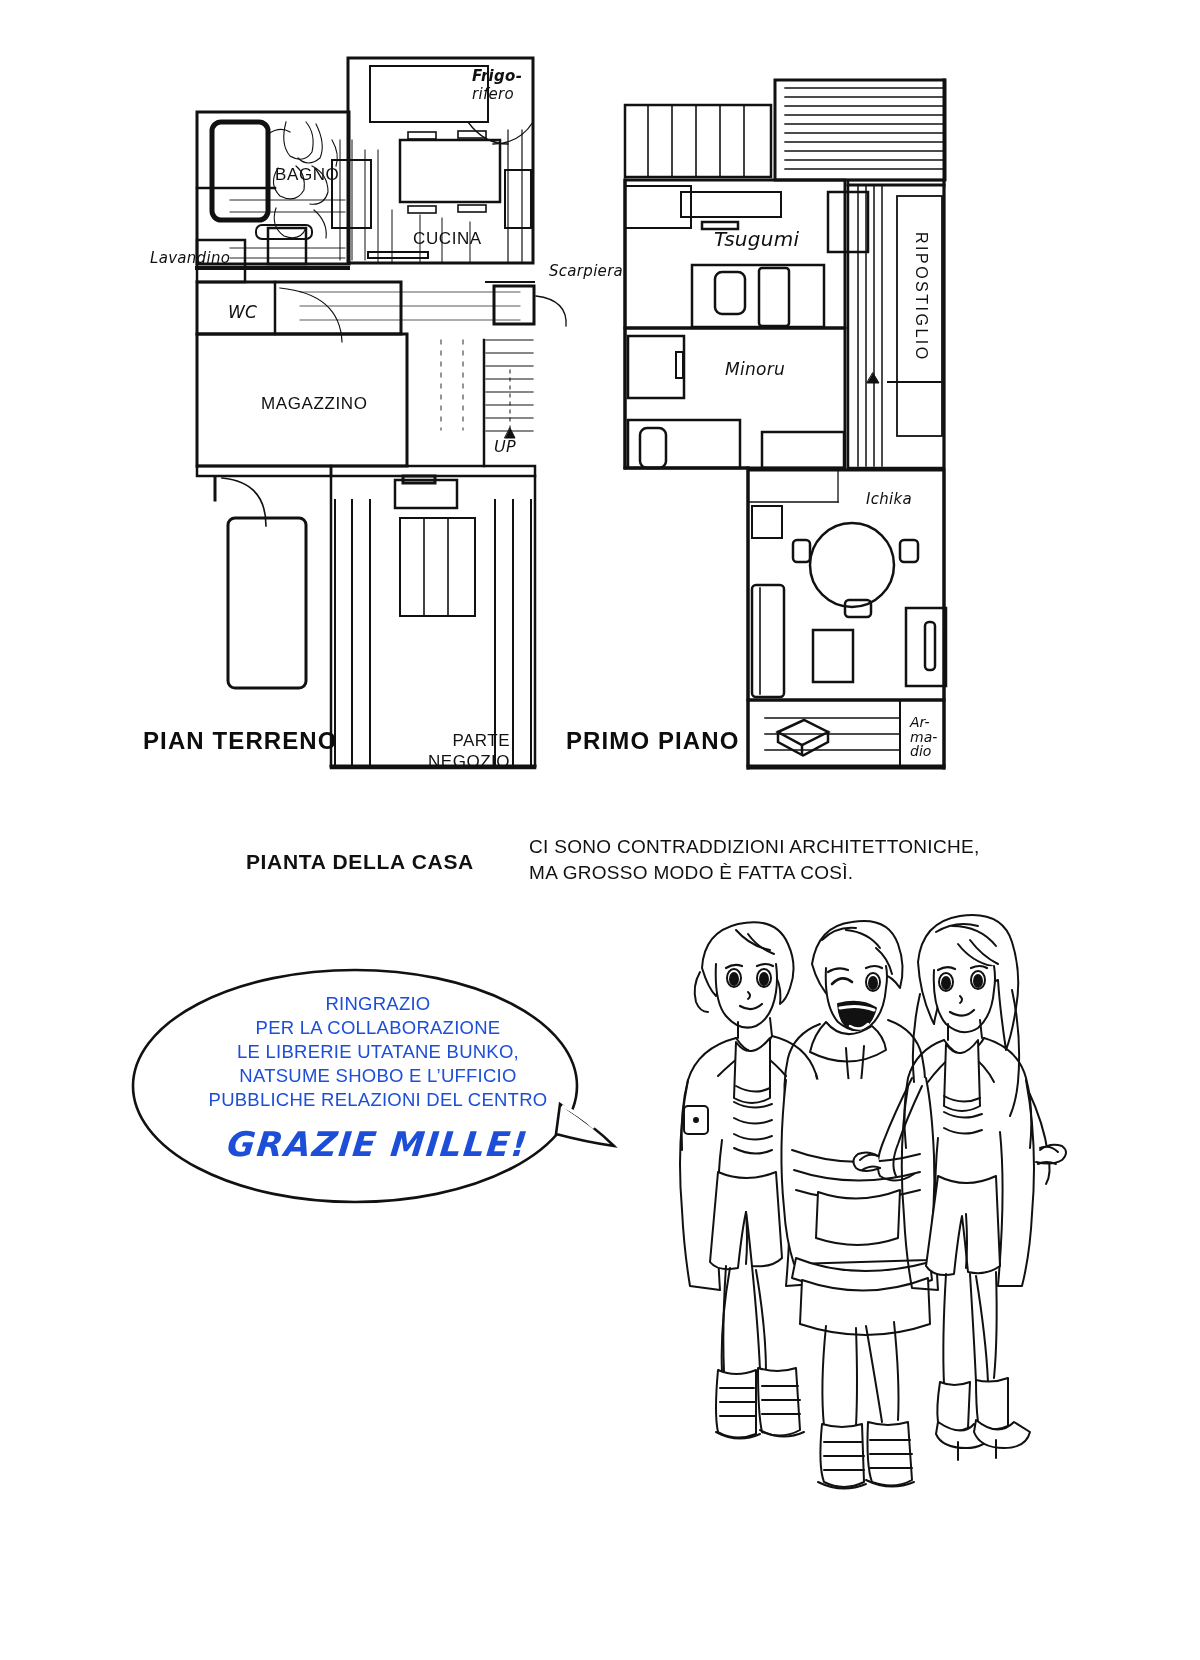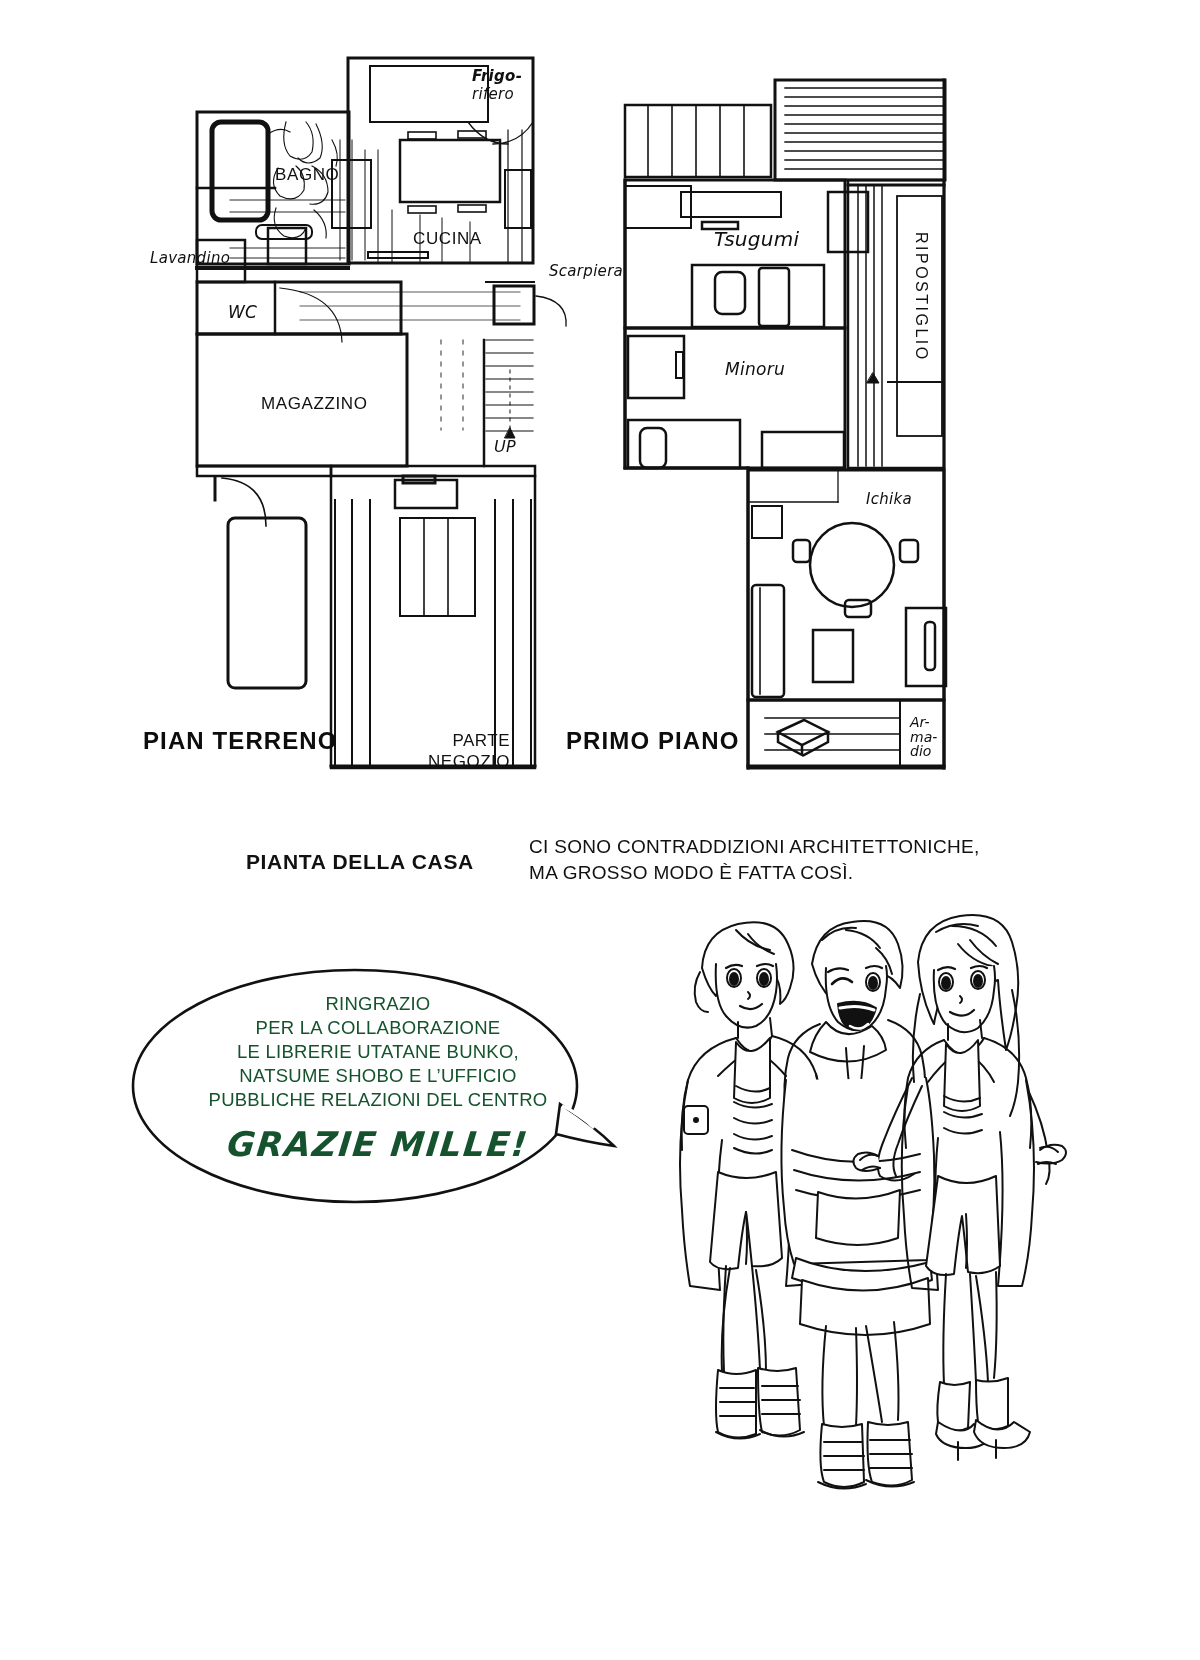--- a/index.html
+++ b/index.html
@@ -110,21 +110,21 @@
   .balloon-text {
     position: absolute;
     left: 40px;
     top: 26px;
     width: 420px;
     text-align: center;
     font-family: "Liberation Sans", sans-serif;
     font-size: 18.5px;
     line-height: 1.30;
     letter-spacing: 0.25px;
-    color: #14532d;
+    color: #1d4ed8;
   }
   .balloon-text div { white-space: nowrap; }
   .grazie {
     margin-top: 10px;
     font-family: "DejaVu Sans", sans-serif;
     font-style: italic;
     font-weight: bold;
     font-size: 34px;
     letter-spacing: 1.5px;
     transform: skewX(-6deg);

